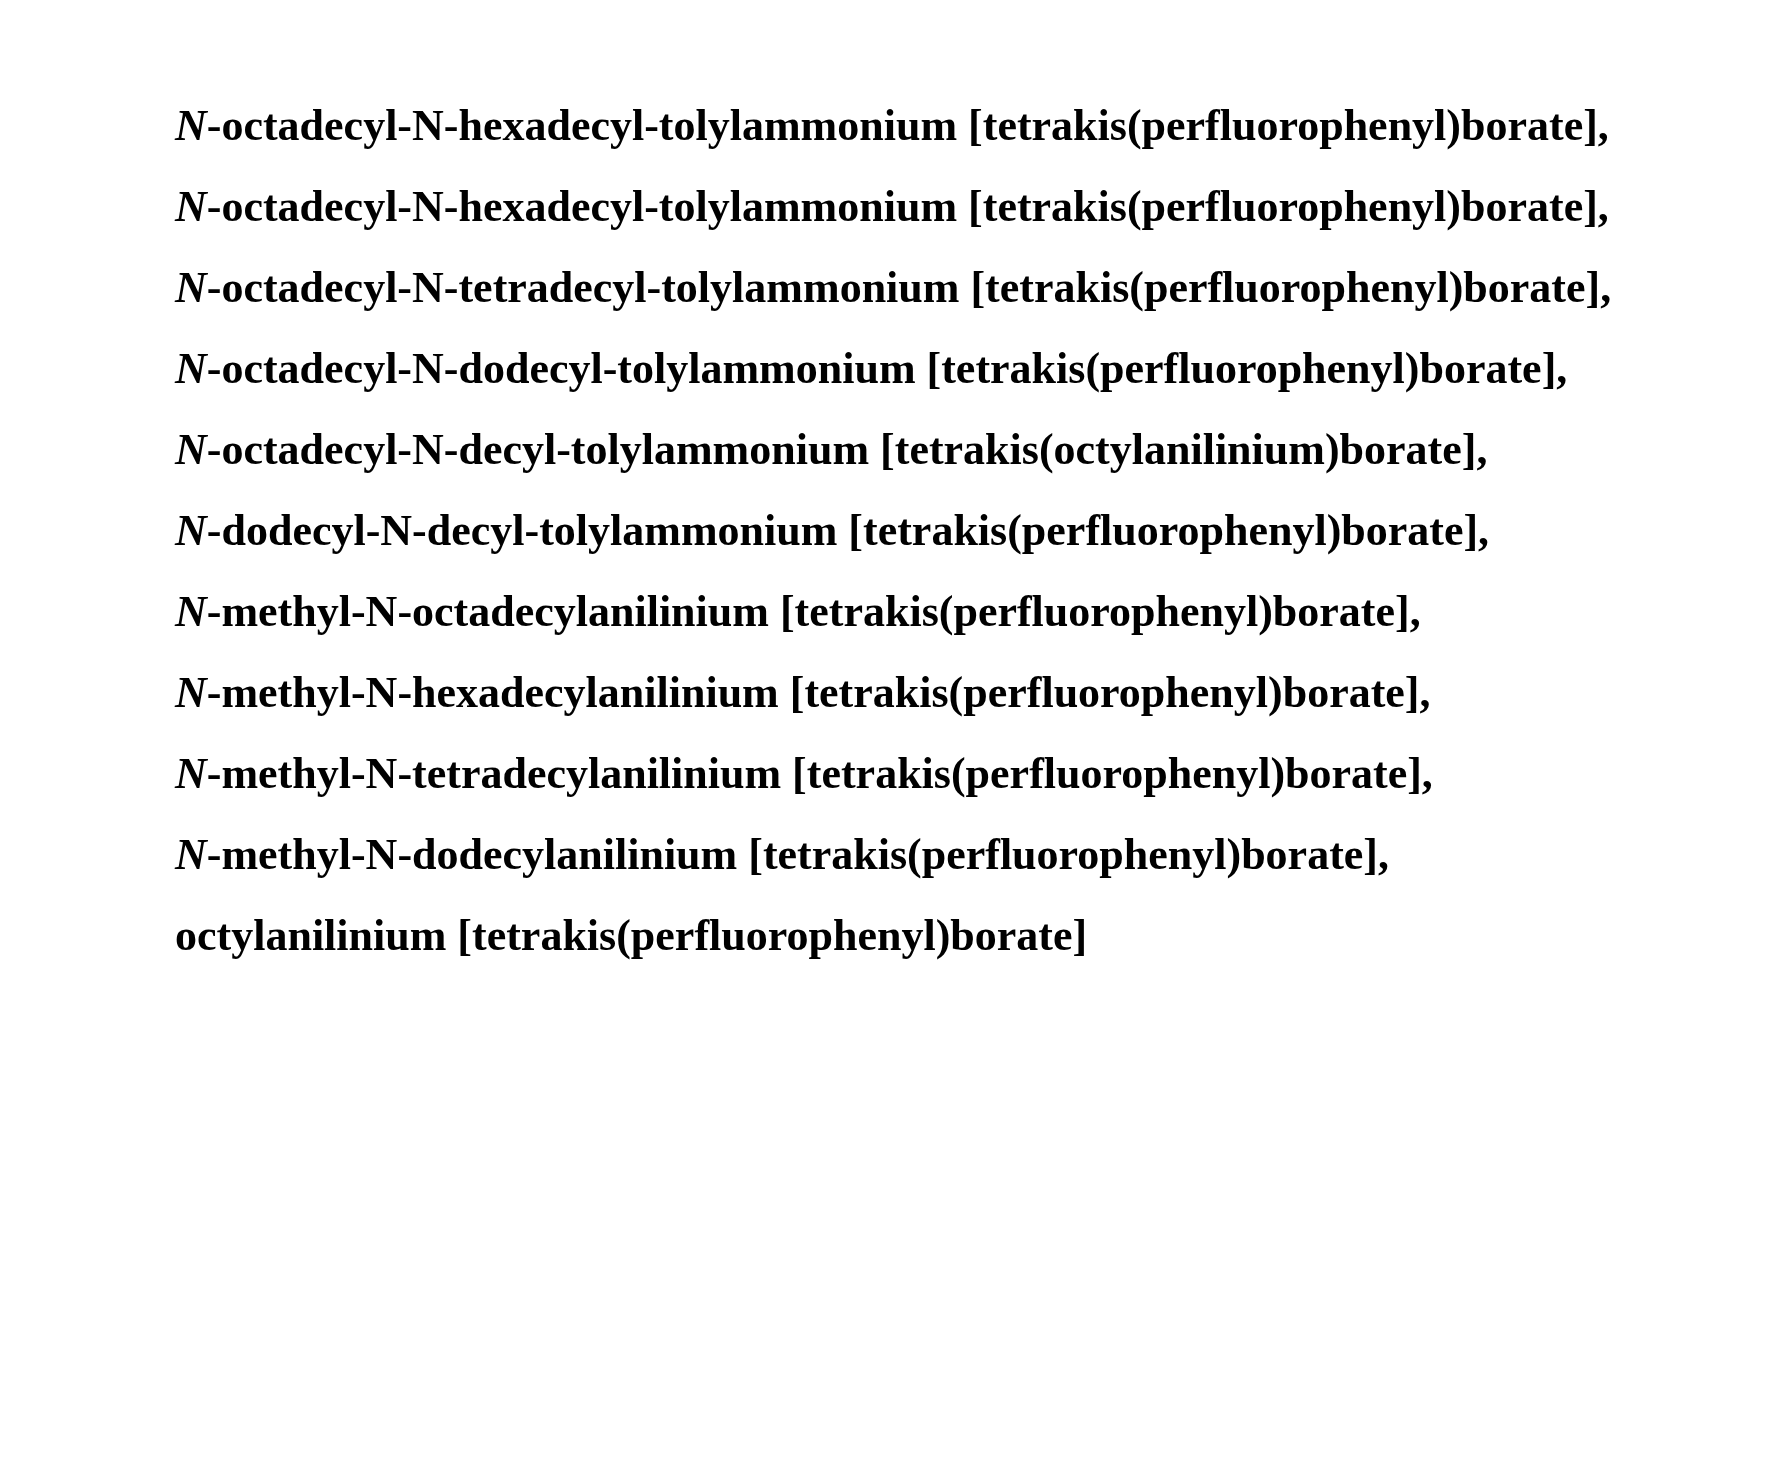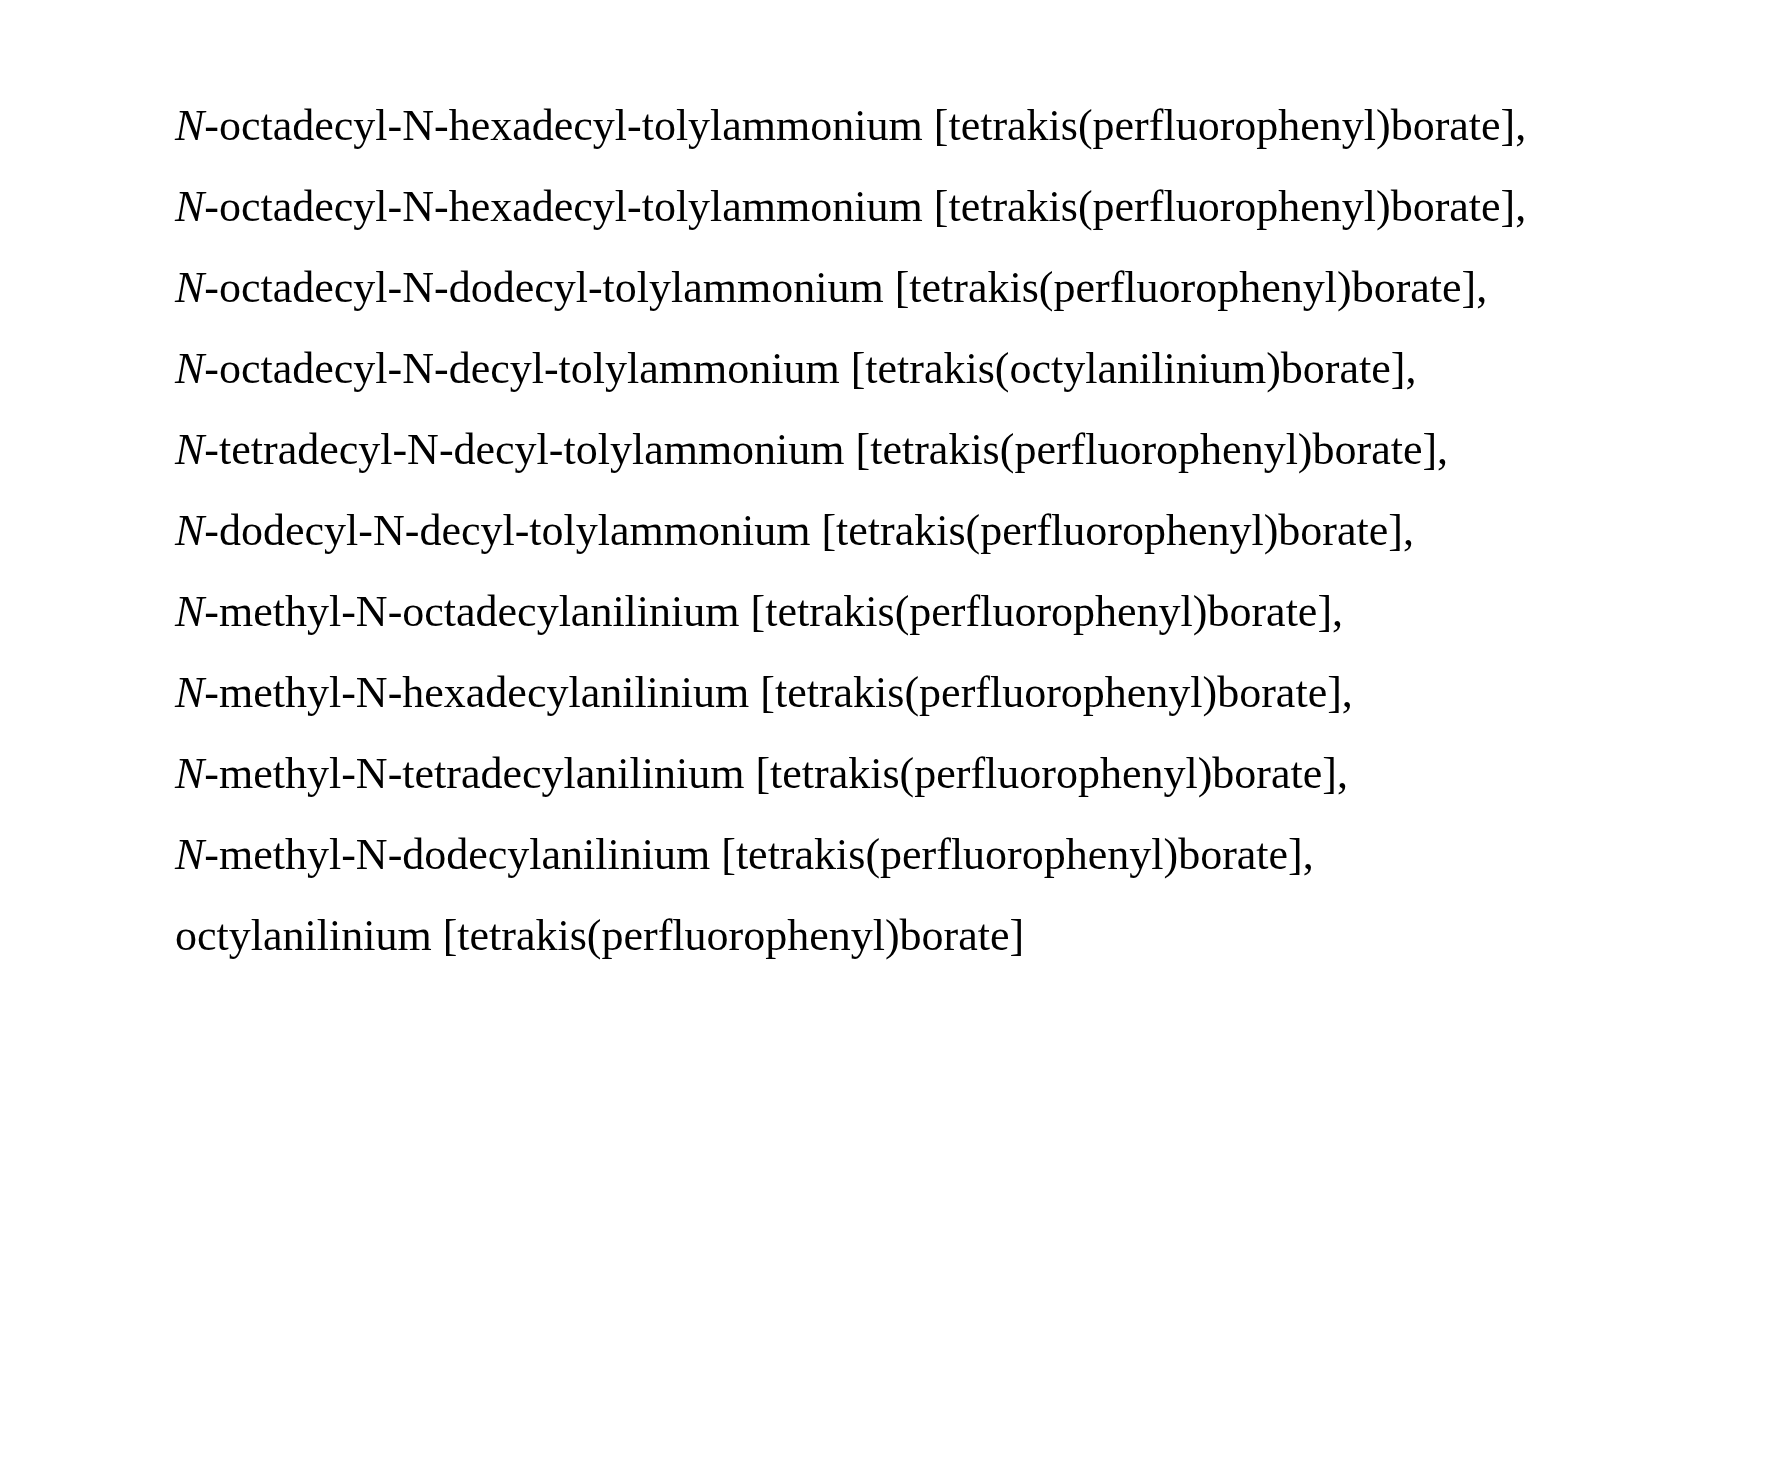--- a/index.html
+++ b/index.html
@@ -28,35 +28,36 @@
       width: 1560px;
       font-family: "Liberation Serif", "DejaVu Serif", serif;
       font-size: 44px;
       line-height: 81.06px;
       color: #000000;
       white-space: nowrap;
     }
     .line {
       display: block;
       height: 81.06px;
+      font-weight: bold;
     }
     .ital {
       font-style: italic;
     }
   </style>
 </head>
 <body>
 
 <div class="page">
   <div class="text-block">
     <span class="line"><span class="ital">N</span><span>-octadecyl-N-hexadecyl-tolylammonium [tetrakis(perfluorophenyl)borate],</span></span>
     <span class="line"><span class="ital">N</span><span>-octadecyl-N-hexadecyl-tolylammonium [tetrakis(perfluorophenyl)borate],</span></span>
+    <span class="line"><span class="ital">N</span><span>-octadecyl-N-tetradecyl-tolylammonium [tetrakis(perfluorophenyl)borate],</span></span>
     <span class="line"><span class="ital">N</span><span>-octadecyl-N-dodecyl-tolylammonium [tetrakis(perfluorophenyl)borate],</span></span>
     <span class="line"><span class="ital">N</span><span>-octadecyl-N-decyl-tolylammonium [tetrakis(octylanilinium)borate],</span></span>
-    <span class="line"><span class="ital">N</span><span>-tetradecyl-N-decyl-tolylammonium [tetrakis(perfluorophenyl)borate],</span></span>
     <span class="line"><span class="ital">N</span><span>-dodecyl-N-decyl-tolylammonium [tetrakis(perfluorophenyl)borate],</span></span>
     <span class="line"><span class="ital">N</span><span>-methyl-N-octadecylanilinium [tetrakis(perfluorophenyl)borate],</span></span>
     <span class="line"><span class="ital">N</span><span>-methyl-N-hexadecylanilinium [tetrakis(perfluorophenyl)borate],</span></span>
     <span class="line"><span class="ital">N</span><span>-methyl-N-tetradecylanilinium [tetrakis(perfluorophenyl)borate],</span></span>
     <span class="line"><span class="ital">N</span><span>-methyl-N-dodecylanilinium [tetrakis(perfluorophenyl)borate],</span></span>
     <span class="line"><span class="ital"></span><span>octylanilinium [tetrakis(perfluorophenyl)borate]</span></span>
   </div>
 </div>
 
 </body></html>

